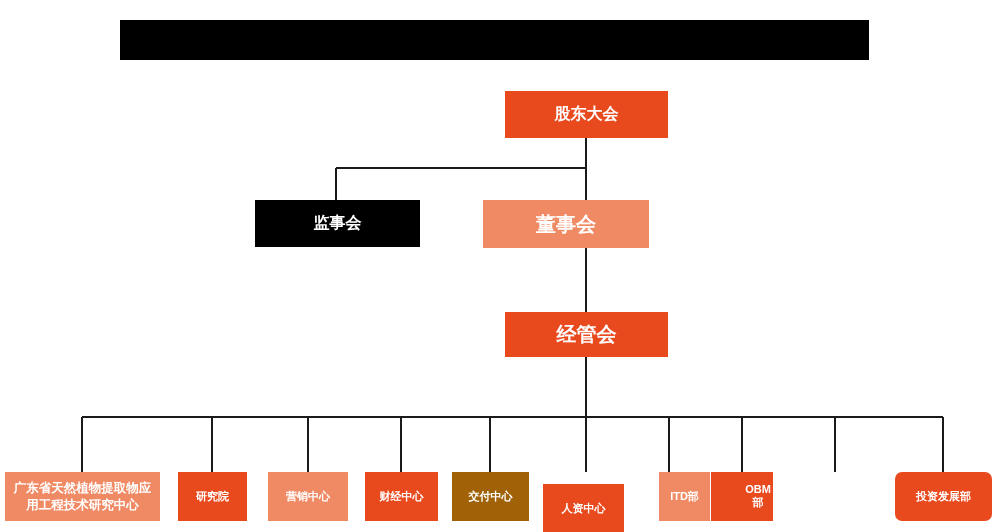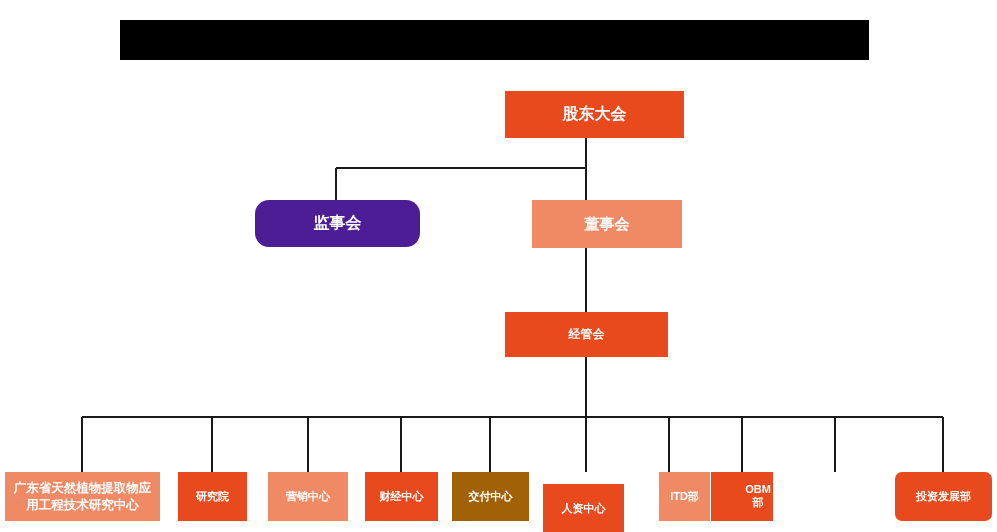--- a/index.html
+++ b/index.html
@@ -27,24 +27,24 @@
     position: absolute;
     display: flex;
     align-items: center;
     justify-content: center;
     text-align: center;
     color: #ffffff;
     font-weight: bold;
     box-sizing: border-box;
   }
   
-  .n-top  { left: 505px; top:  91px; width: 179px; height: 47px; font-size: 16px; }
+  .n-top  { left: 505px; top:  91px; width: 163px; height: 47px; font-size: 16px; }
   .n-sup  { left: 255px; top: 200px; width: 165px; height: 47px; font-size: 16px; }
-  .n-bod  { left: 532px; top: 200px; width: 150px; height: 48px; font-size: 15px; }
-  .n-mgmt { left: 505px; top: 312px; width: 163px; height: 45px; font-size: 12px; }
+  .n-bod  { left: 483px; top: 200px; width: 166px; height: 48px; font-size: 20px; }
+  .n-mgmt { left: 505px; top: 312px; width: 163px; height: 45px; font-size: 20px; }
   
   .dept { top: 472px; height: 49px; font-size: 11px; }
   .d0 { left:   5px; width: 155px; font-size: 12.5px; line-height: 1.3; padding: 20px 4px; }
   .d1 { left: 178px; width:  69px; }
   .d2 { left: 268px; width:  80px; }
   .d3 { left: 365px; width:  73px; }
   .d4 { left: 452px; width:  77px; }
   .d5 { left: 543px; width:  81px; margin-top: 12px; }
   .d6 { left: 659px; width:  51px; align-items: center; }
   .d7 { left: 711px; width:  62px; }
@@ -73,21 +73,21 @@
     <line x1="669" y1="417" x2="669" y2="472"></line>
     <line x1="742" y1="417" x2="742" y2="472"></line>
     <line x1="835" y1="417" x2="835" y2="472"></line>
     <line x1="943" y1="417" x2="943" y2="472"></line>
   </svg>
 
   <div class="node n-top" style="background: rgb(232, 73, 29);">
     <span>股东大会</span>
   </div>
 
-  <div class="node n-sup" style="background: #4c1d95; border-radius: 14px;">
+  <div class="node n-sup" style="background: #000000;">
     <span>监事会</span>
   </div>
 
   <div class="node n-bod" style="background: rgb(240, 138, 100);">
     <span>董事会</span>
   </div>
 
   <div class="node n-mgmt" style="background: rgb(232, 73, 29);">
     <span>经管会</span>
   </div>

